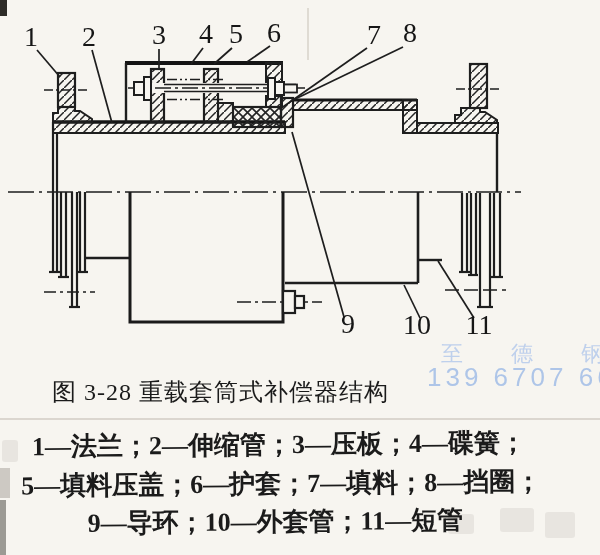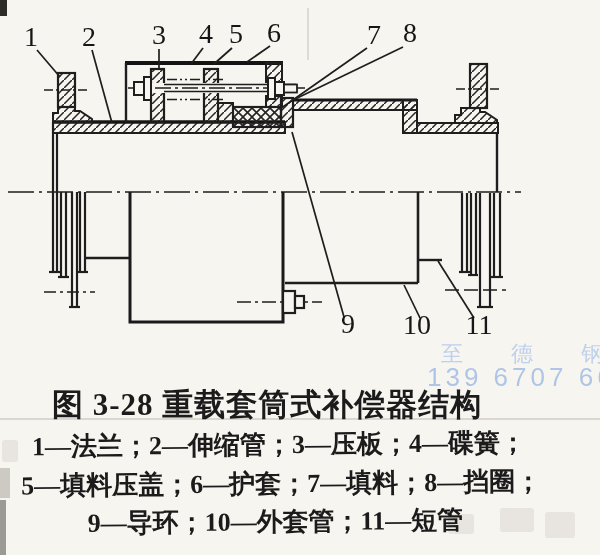--- a/index.html
+++ b/index.html
@@ -1,21 +1,21 @@
 <!DOCTYPE html>
 <html><head>
 <meta charset="utf-8">
 <style>
   html,body{margin:0;padding:0;}
   body{width:600px;height:555px;overflow:hidden;background:#e9e7e2;}
   #page{position:relative;width:600px;height:555px;background:#f7f5f0;
         font-family:"Liberation Serif","DejaVu Serif",serif;color:#1b1b1b;}
   #drawing{position:absolute;left:0;top:0;}
-  .caption{position:absolute;left:52px;top:384px;width:440px;
-           font-size:31px;font-weight:bold;letter-spacing:1px;white-space:nowrap;}
+  .caption{position:absolute;left:52px;top:376px;width:440px;
+           font-size:24px;font-weight:normal;letter-spacing:1px;white-space:nowrap;}
   .legend{position:absolute;left:0;top:0;width:600px;transform:rotate(-0.5deg);}
   .legend .l1{position:absolute;left:28px;top:427px;font-size:26px;font-weight:600;white-space:nowrap;}
   .legend .l2{position:absolute;left:17px;top:466px;font-size:26px;font-weight:600;white-space:nowrap;}
   .legend .l3{position:absolute;left:83px;top:504px;font-size:26px;font-weight:600;white-space:nowrap;}
   .wm{position:absolute;font-family:"Liberation Sans","DejaVu Sans",sans-serif;opacity:.95;}
   .wm-name{left:441px;top:339px;font-size:22px;letter-spacing:21px;color:#bccfec;white-space:nowrap;}
   .wm-phone{left:427px;top:362px;font-size:26px;letter-spacing:4px;color:#abc3e8;white-space:nowrap;}
   .rule{position:absolute;left:0;top:418px;width:600px;height:2px;background:#b9b2a6;opacity:.45;}
   .crease{position:absolute;left:307px;top:8px;width:2px;height:52px;background:#cfc9bf;opacity:.6;}
   .corner-tl{position:absolute;left:0;top:0;width:7px;height:16px;background:#2e2c28;}

